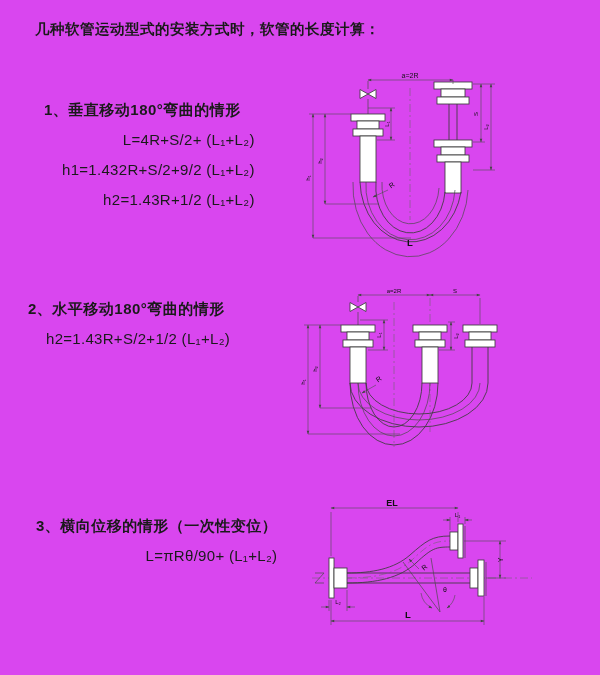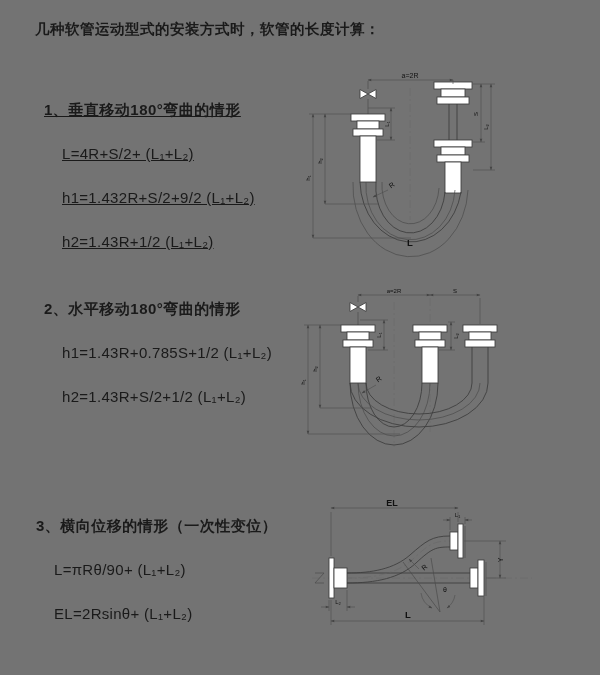--- a/index.html
+++ b/index.html
@@ -1,23 +1,23 @@
 <!DOCTYPE html>
 <html><head>
 <meta charset="utf-8">
 <style>
   html,body{margin:0;padding:0;background:#ffffff;}
   body{width:600px;height:675px;font-family:"Liberation Sans","DejaVu Sans",sans-serif;color:#1a1a1a;}
-  .page{position:relative;width:600px;height:675px;background:#737373;overflow:hidden;}
+  .page{position:relative;width:600px;height:675px;background:#d946ef;overflow:hidden;}
   .title{position:absolute;left:35px;top:20px;font-size:14.5px;font-weight:600;letter-spacing:.5px;}
   .sec{position:absolute;}
   .sec-h{font-size:15px;font-weight:600;letter-spacing:.5px;line-height:17px;}
-  .formula{font-size:15px;line-height:17px;margin-top:27px;margin-left:18px;letter-spacing:.3px;}
-  #sec1{left:44px;top:101px;text-decoration:underline;}
-  #sec2{left:44px;top:300px;}
+  .formula{font-size:15px;line-height:17px;margin-top:13px;margin-left:18px;letter-spacing:.3px;text-align:right;}
+  #sec1{left:44px;top:101px;}
+  #sec2{left:28px;top:300px;}
   #sec3{left:36px;top:517px;}
   .diag{position:absolute;}
   #d1{left:303px;top:70px;}
   #d2{left:300px;top:282px;}
   #d3{left:300px;top:496px;}
   
   .ln{stroke:#3c3c3c;stroke-width:.85;fill:none;}
   .lnt{stroke:#4a4a4a;stroke-width:.7;fill:none;}
   .sh{fill:#fff;stroke:#3c3c3c;stroke-width:.85;}
   .dl{stroke:#4d4d4d;stroke-width:.6;fill:none;}
@@ -125,21 +125,20 @@
     <g>
       <text class="dt" transform="rotate(-35 90 117)" x="90" y="117" text-anchor="middle" font-size="8">R</text>
       <path class="dl" d="M85,120 L70,127" marker-end="url(#ar1)"></path>
     </g>
 
     <text class="bt" x="107" y="176" text-anchor="middle">L</text>
   </svg>
 
   <div class="sec" id="sec2">
     <div class="sec-h">2、水平移动180°弯曲的情形</div>
-    <div class="formula">h1=1.43R+0.785S+1/2 (L₁+L₂)</div>
     <div class="formula">h2=1.43R+S/2+1/2 (L₁+L₂)</div>
   </div>
 
   <svg class="diag" id="d2" width="300" height="178" viewBox="0 0 300 178">
     <defs>
       <pattern id="xh2" width="3.5" height="3.5" patternUnits="userSpaceOnUse">
         <path d="M0,0 L3.5,3.5 M3.5,0 L0,3.5" stroke="#7a7a7a" stroke-width="0.5"></path>
       </pattern>
       <marker id="ar2" viewBox="0 0 10 10" refX="9" refY="5" markerWidth="7.5" markerHeight="6" orient="auto-start-reverse">
         <path d="M0,1.5 L10,5 L0,8.5 z" fill="#444"></path>
@@ -223,21 +222,20 @@
 
     <g>
       <text class="dt" transform="rotate(-35 80 99)" x="80" y="99" text-anchor="middle" font-size="8">R</text>
       <path class="dl" d="M76,103 L62,111" marker-end="url(#ar2)"></path>
     </g>
   </svg>
 
   <div class="sec" id="sec3">
     <div class="sec-h">3、横向位移的情形（一次性变位）</div>
     <div class="formula">L=πRθ/90+ (L₁+L₂)</div>
-    <div class="formula">EL=2Rsinθ+ (L₁+L₂)</div>
   </div>
 
   <svg class="diag" id="d3" width="300" height="158" viewBox="0 0 300 158">
     <defs>
       <marker id="ar3" viewBox="0 0 10 10" refX="9" refY="5" markerWidth="7.5" markerHeight="6" orient="auto-start-reverse">
         <path d="M0,1.5 L10,5 L0,8.5 z" fill="#444"></path>
       </marker>
     </defs>
 
     <path class="cl" d="M12,82 H232"></path>

